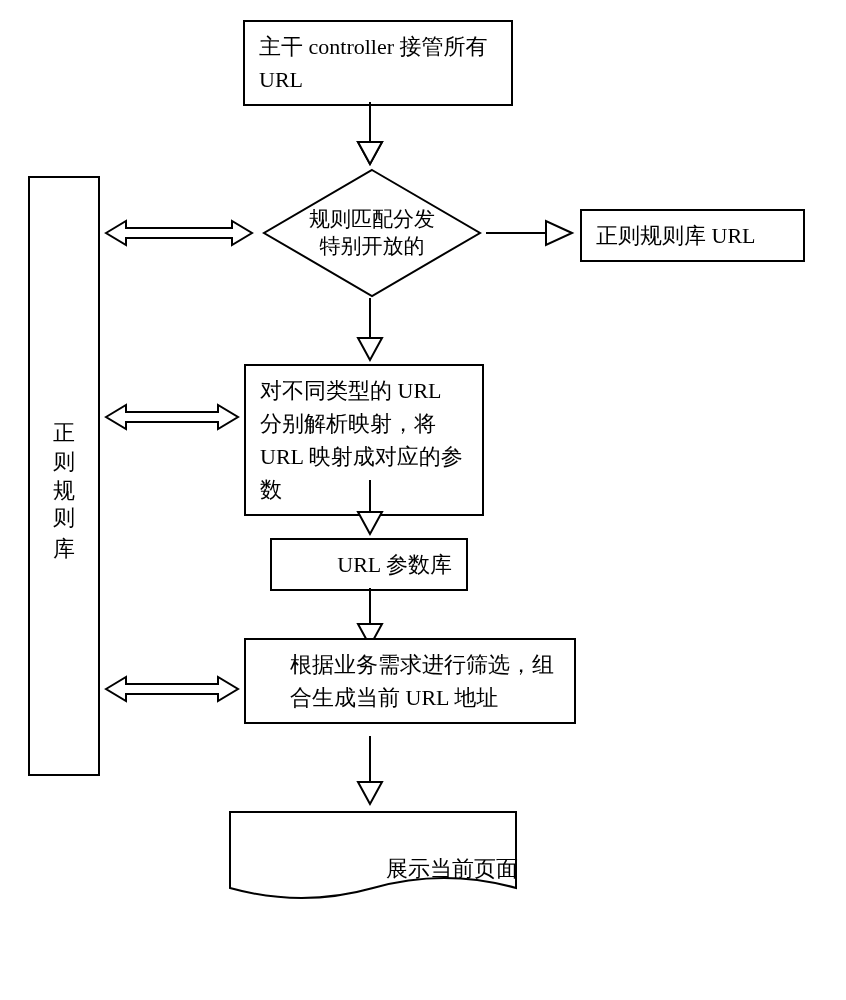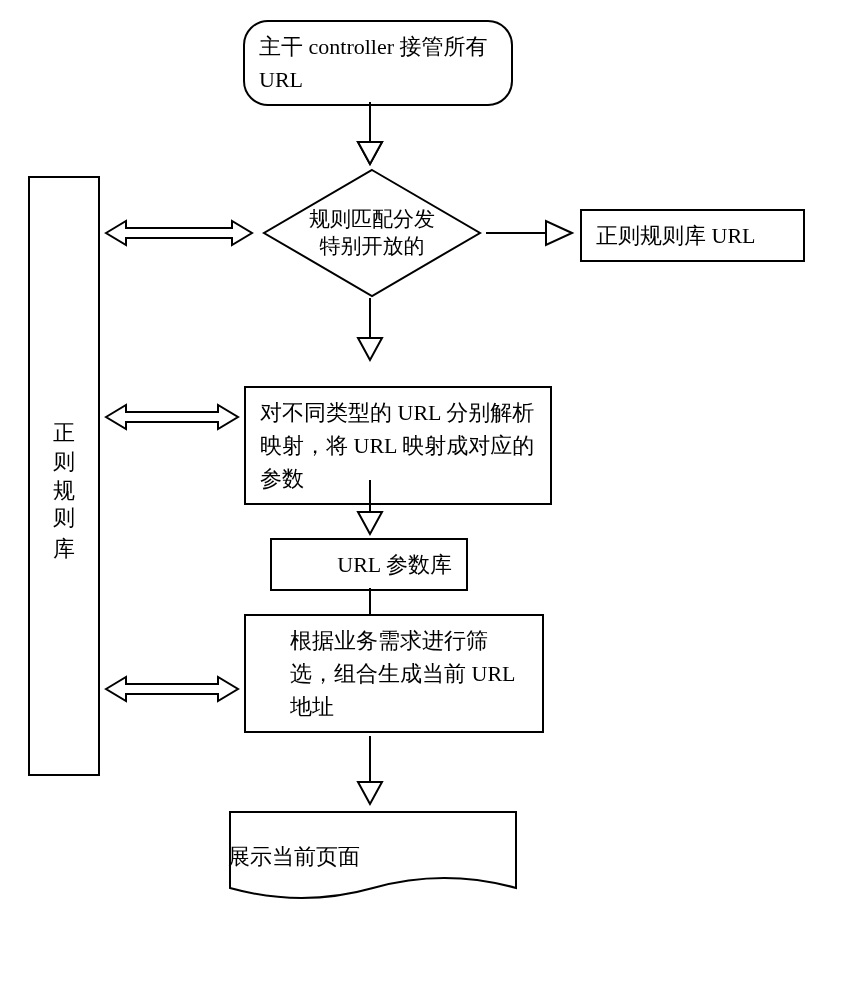--- a/index.html
+++ b/index.html
@@ -50,32 +50,32 @@
     line-height: 1.3;
   }
   .doc-box {
     position: absolute;
     width: 290px;
     height: 100px;
     font-size: 22px;
     text-align: center;
   }
   .doc-box svg { position: absolute; top:0; left:0; width:100%; height:100%; }
-  .doc-label { position: absolute; width:100%; top: 32px; text-align:left; }
+  .doc-label { position: absolute; width:100%; top: 44px; text-align:right; }
   .arrow { position: absolute; }
   .arrow svg { display: block; }
 </style>
 </head>
 <body>
 
 <div class="vert-box" style="left:28px; top:176px; height:600px; width:72px;">
   <span>正则规则库</span>
 </div>
 
-<div class="box" style="left:243px; top:20px; width:270px;border-radius:25px;">
+<div class="box" style="left:243px; top:20px; width:270px;">
   <span>主干 controller 接管所有 URL</span>
 </div>
 
 <div class="arrow" style="left:340px; top:102px;">
   <svg width="60" height="66">
     <line x1="30" y1="0" x2="30" y2="42" stroke="#000" stroke-width="2"></line>
     <polygon points="30,62 18,40 26,40 26,40 34,40 42,40" fill="#fff" stroke="#000" stroke-width="2"></polygon>
     <polygon points="30,62 18,40 42,40" fill="#fff" stroke="#000" stroke-width="2"></polygon>
   </svg>
 </div>
@@ -107,21 +107,21 @@
   <span>正则规则库 URL</span>
 </div>
 
 <div class="arrow" style="left:340px; top:298px;">
   <svg width="60" height="66">
     <line x1="30" y1="0" x2="30" y2="42" stroke="#000" stroke-width="2"></line>
     <polygon points="30,62 18,40 42,40" fill="#fff" stroke="#000" stroke-width="2"></polygon>
   </svg>
 </div>
 
-<div class="box" style="left:244px; top:364px; width:308px;margin-top:22px;">
+<div class="box" style="left:244px; top:364px; width:240px;">
   <span>对不同类型的 URL 分别解析映射，将 URL 映射成对应的参数</span>
 </div>
 
 <div class="arrow" style="left:104px; top:400px;">
   <svg width="136" height="34">
     <polygon points="2,17 22,5 22,12 114,12 114,5 134,17 114,29 114,22 22,22 22,29" fill="#fff" stroke="#000" stroke-width="2"></polygon>
   </svg>
 </div>
 
 <div class="arrow" style="left:340px; top:480px;">
@@ -135,21 +135,21 @@
   <span>URL 参数库</span>
 </div>
 
 <div class="arrow" style="left:340px; top:588px;">
   <svg width="60" height="62">
     <line x1="30" y1="0" x2="30" y2="38" stroke="#000" stroke-width="2"></line>
     <polygon points="30,58 18,36 42,36" fill="#fff" stroke="#000" stroke-width="2"></polygon>
   </svg>
 </div>
 
-<div class="box" style="left:244px; top:614px; width:300px;padding-left:44px;">
+<div class="box" style="left:244px; top:638px; width:332px;padding-left:44px;">
   <span>根据业务需求进行筛选，组合生成当前 URL 地址</span>
 </div>
 
 <div class="arrow" style="left:104px; top:672px;">
   <svg width="136" height="34">
     <polygon points="2,17 22,5 22,12 114,12 114,5 134,17 114,29 114,22 22,22 22,29" fill="#fff" stroke="#000" stroke-width="2"></polygon>
   </svg>
 </div>
 
 <div class="arrow" style="left:340px; top:736px;">

